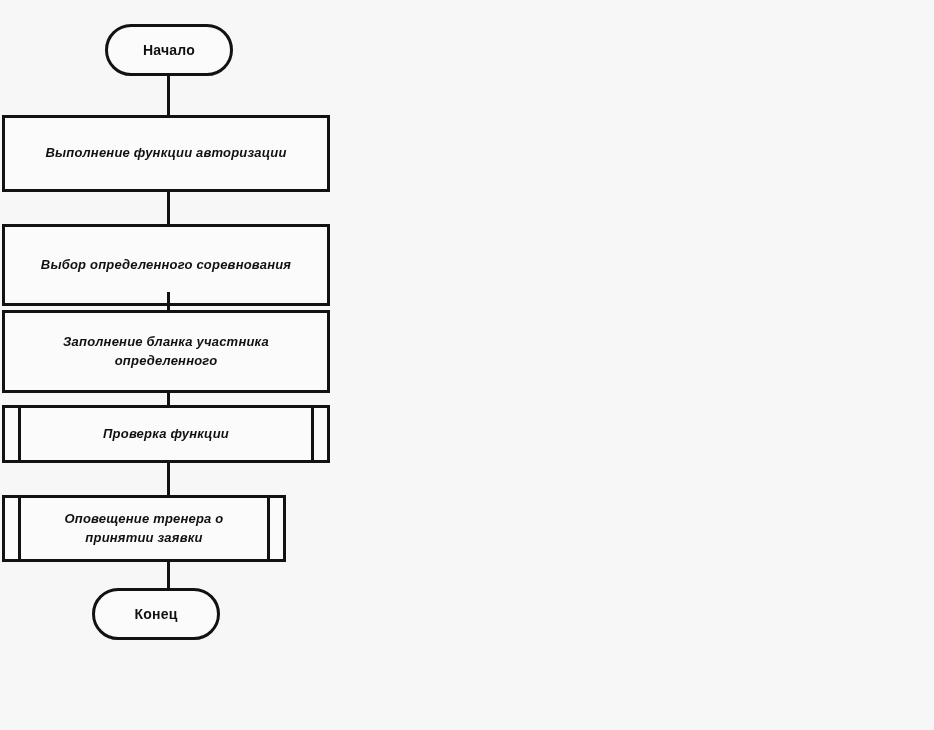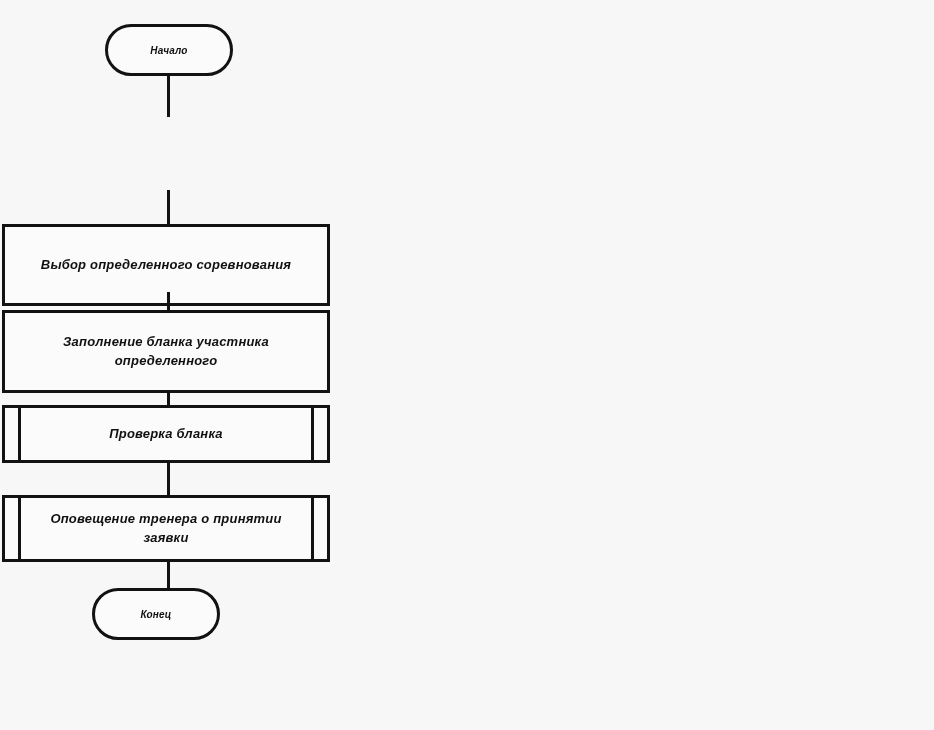--- a/index.html
+++ b/index.html
@@ -26,23 +26,22 @@
     position: absolute;
     box-sizing: border-box;
     border: 3px solid #121212;
     border-radius: 26px;
     background: #fbfbfb;
     display: flex;
     align-items: center;
     justify-content: center;
   }
   .terminator .lbl {
-    font-style: italic;
     font-weight: 700;
-    font-size: 10px;
+    font-size: 14px;
     color: #111111;
     letter-spacing: .2px;
     white-space: nowrap;
   }
 
   
   .process {
     position: absolute;
     box-sizing: border-box;
     border: 3px solid #121212;
@@ -103,44 +102,47 @@
 <body>
 
 <div id="canvas">
 
   <div class="terminator" style="left:105px; top:24px; width:128px; height:52px;">
     <span class="lbl">Начало</span>
   </div>
 
   <div class="connector" style="left:167px; top:75px; height:42px;"></div>
 
+  <div class="process" style="left:2px; top:115px; width:328px; height:77px;">
+    <span class="lbl">Выполнение функции авторизации</span>
+  </div>
 
   <div class="connector" style="left:167px; top:190px; height:36px;"></div>
 
   <div class="process" style="left:2px; top:224px; width:328px; height:82px;">
     <span class="lbl">Выбор определенного соревнования</span>
   </div>
 
   <div class="connector" style="left:167px; top:292px; height:20px;"></div>
 
   <div class="process" style="left:2px; top:310px; width:328px; height:83px;">
     <span class="lbl">Заполнение бланка участника определенного</span>
   </div>
 
   <div class="connector" style="left:167px; top:391px; height:16px;"></div>
 
   <div class="predefined" style="left:2px; top:405px; width:328px; height:58px;">
     <div class="inner">
-      <span class="lbl">Проверка бланка</span>
+      <span class="lbl">Проверка функции</span>
     </div>
   </div>
 
   <div class="connector" style="left:167px; top:461px; height:36px;"></div>
 
-  <div class="predefined" style="left:2px; top:495px; width:328px; height:67px;">
+  <div class="predefined" style="left:2px; top:495px; width:284px; height:67px;">
     <div class="inner">
       <span class="lbl">Оповещение тренера о принятии заявки</span>
     </div>
   </div>
 
   <div class="connector" style="left:167px; top:560px; height:30px;"></div>
 
   <div class="terminator" style="left:92px; top:588px; width:128px; height:52px;">
     <span class="lbl">Конец</span>
   </div>

